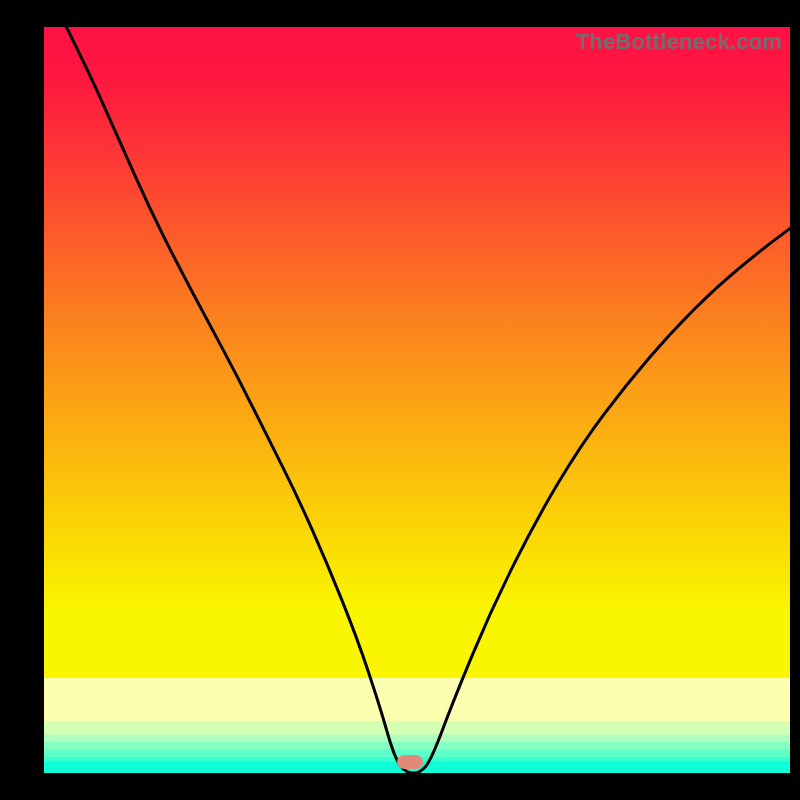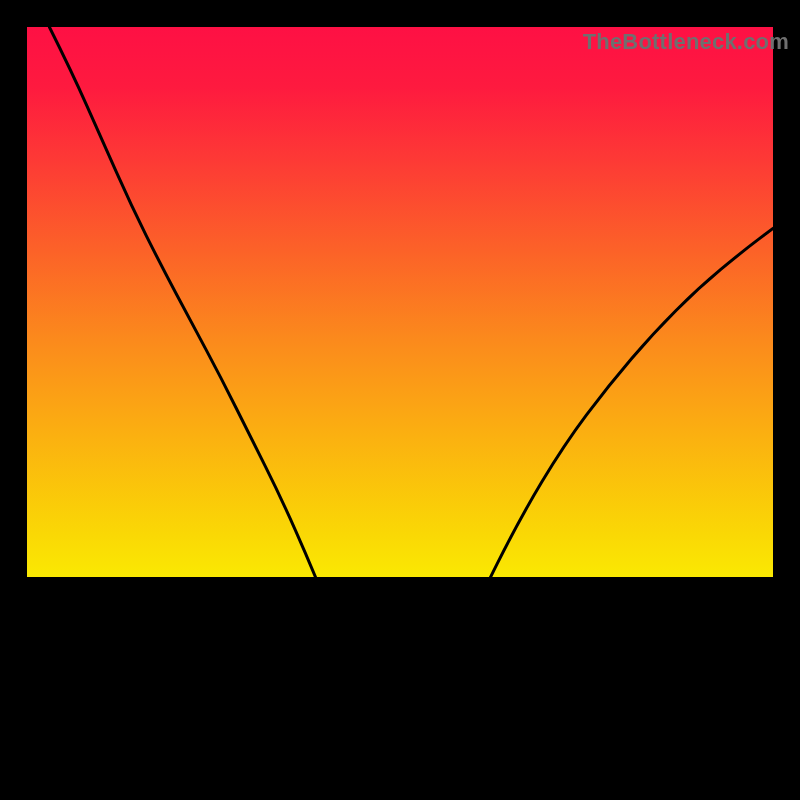--- a/index.html
+++ b/index.html
@@ -12,26 +12,25 @@
     font-family: Arial, Helvetica, sans-serif;
   }
   .frame {
     position: relative;
     width: 800px;
     height: 800px;
     background: #000;
   }
   .plot-area {
     position: absolute;
-    left: 27px;
+    left: 44px;
     top: 27px;
     width: 746px;
-    height: 550px;
+    height: 746px;
     overflow: hidden;
-    padding-left: 24px;
   }
   .watermark {
     position: absolute;
     top: 2px;
     right: 8px;
     color: #6f6f6f;
     font-size: 22px;
     font-weight: 600;
     letter-spacing: 0.2px;
     z-index: 20;

